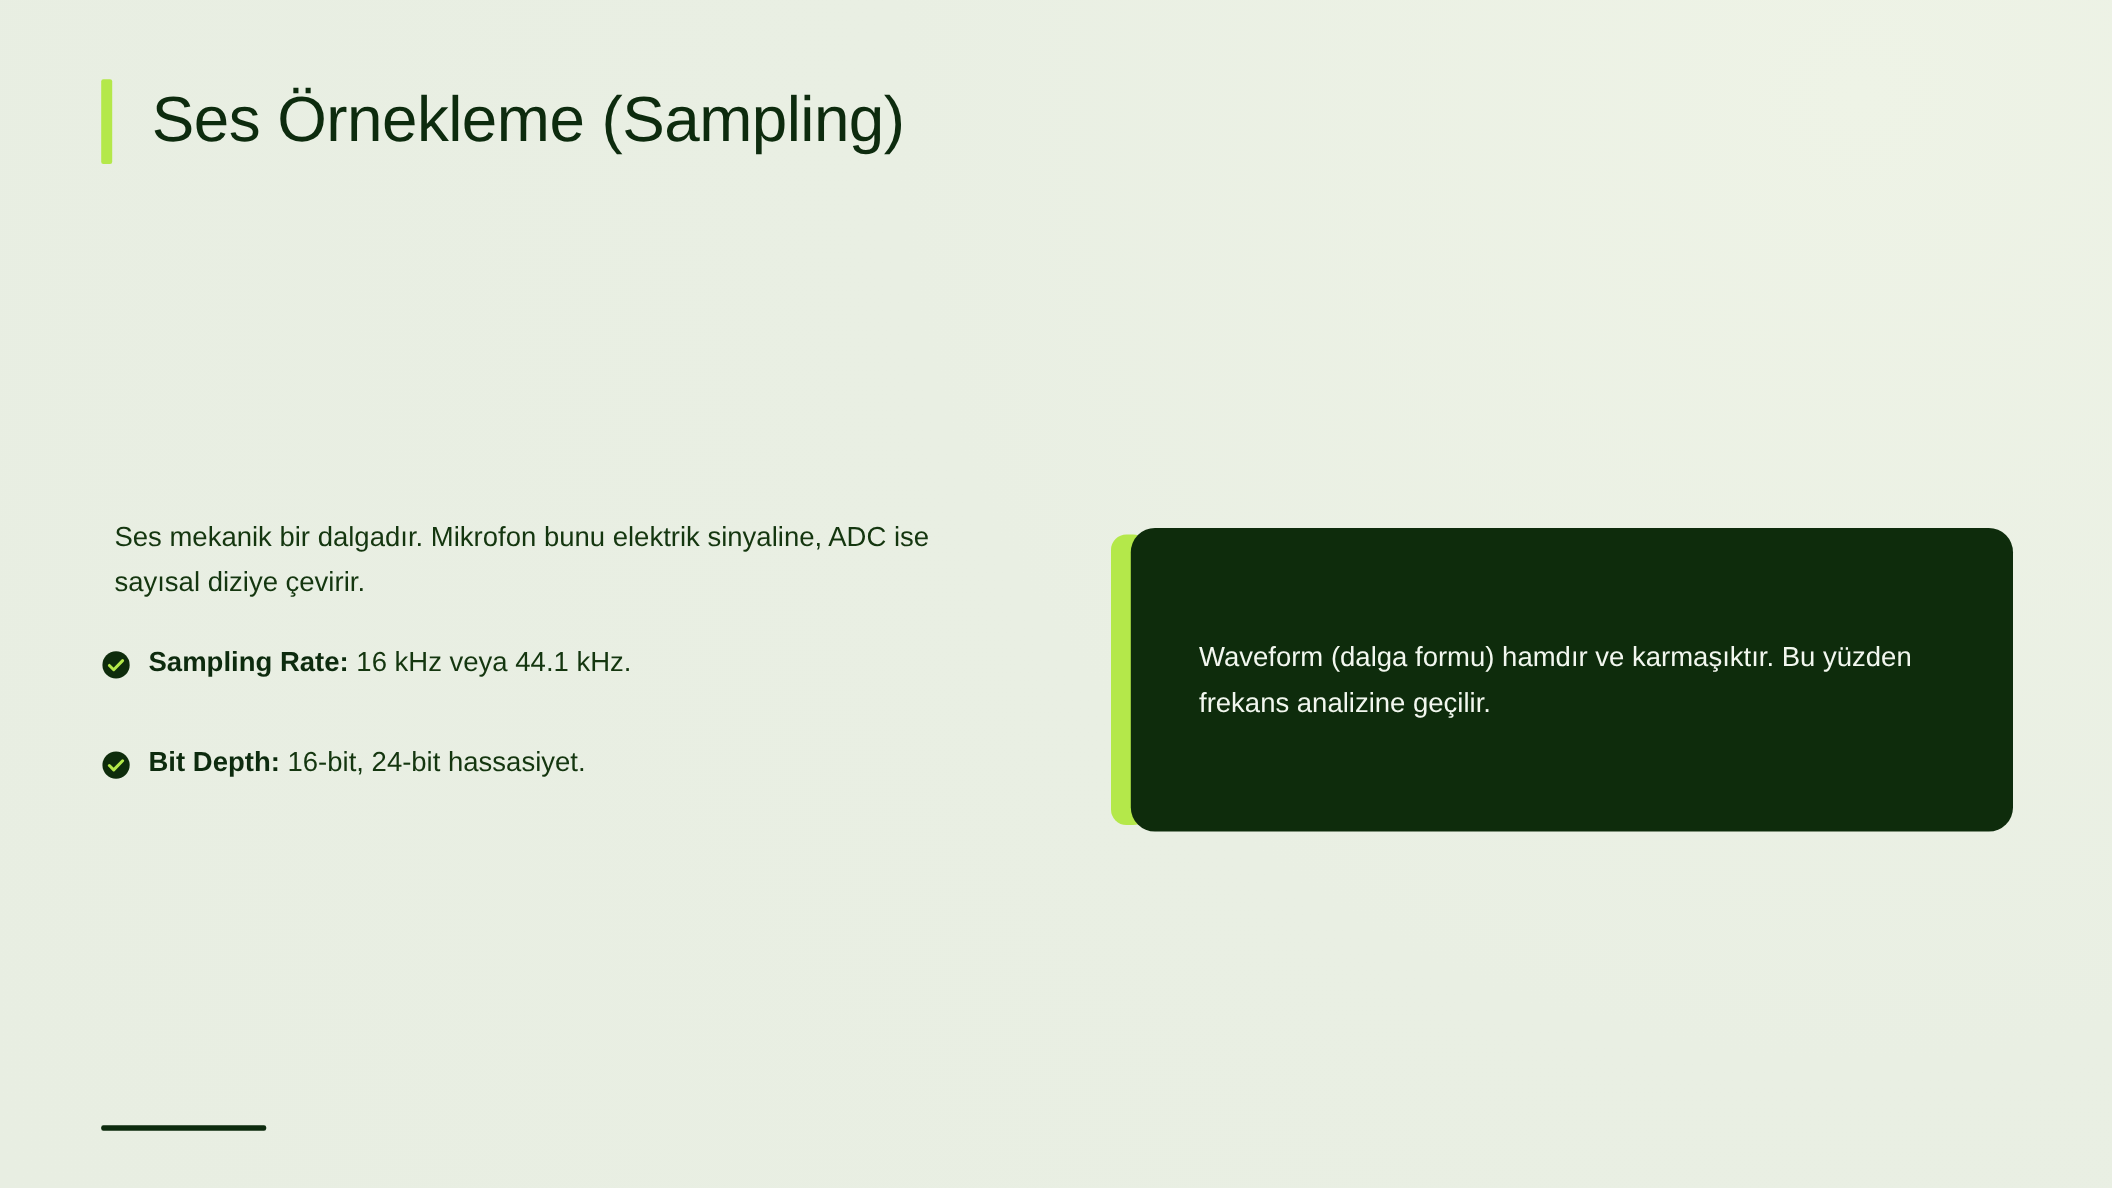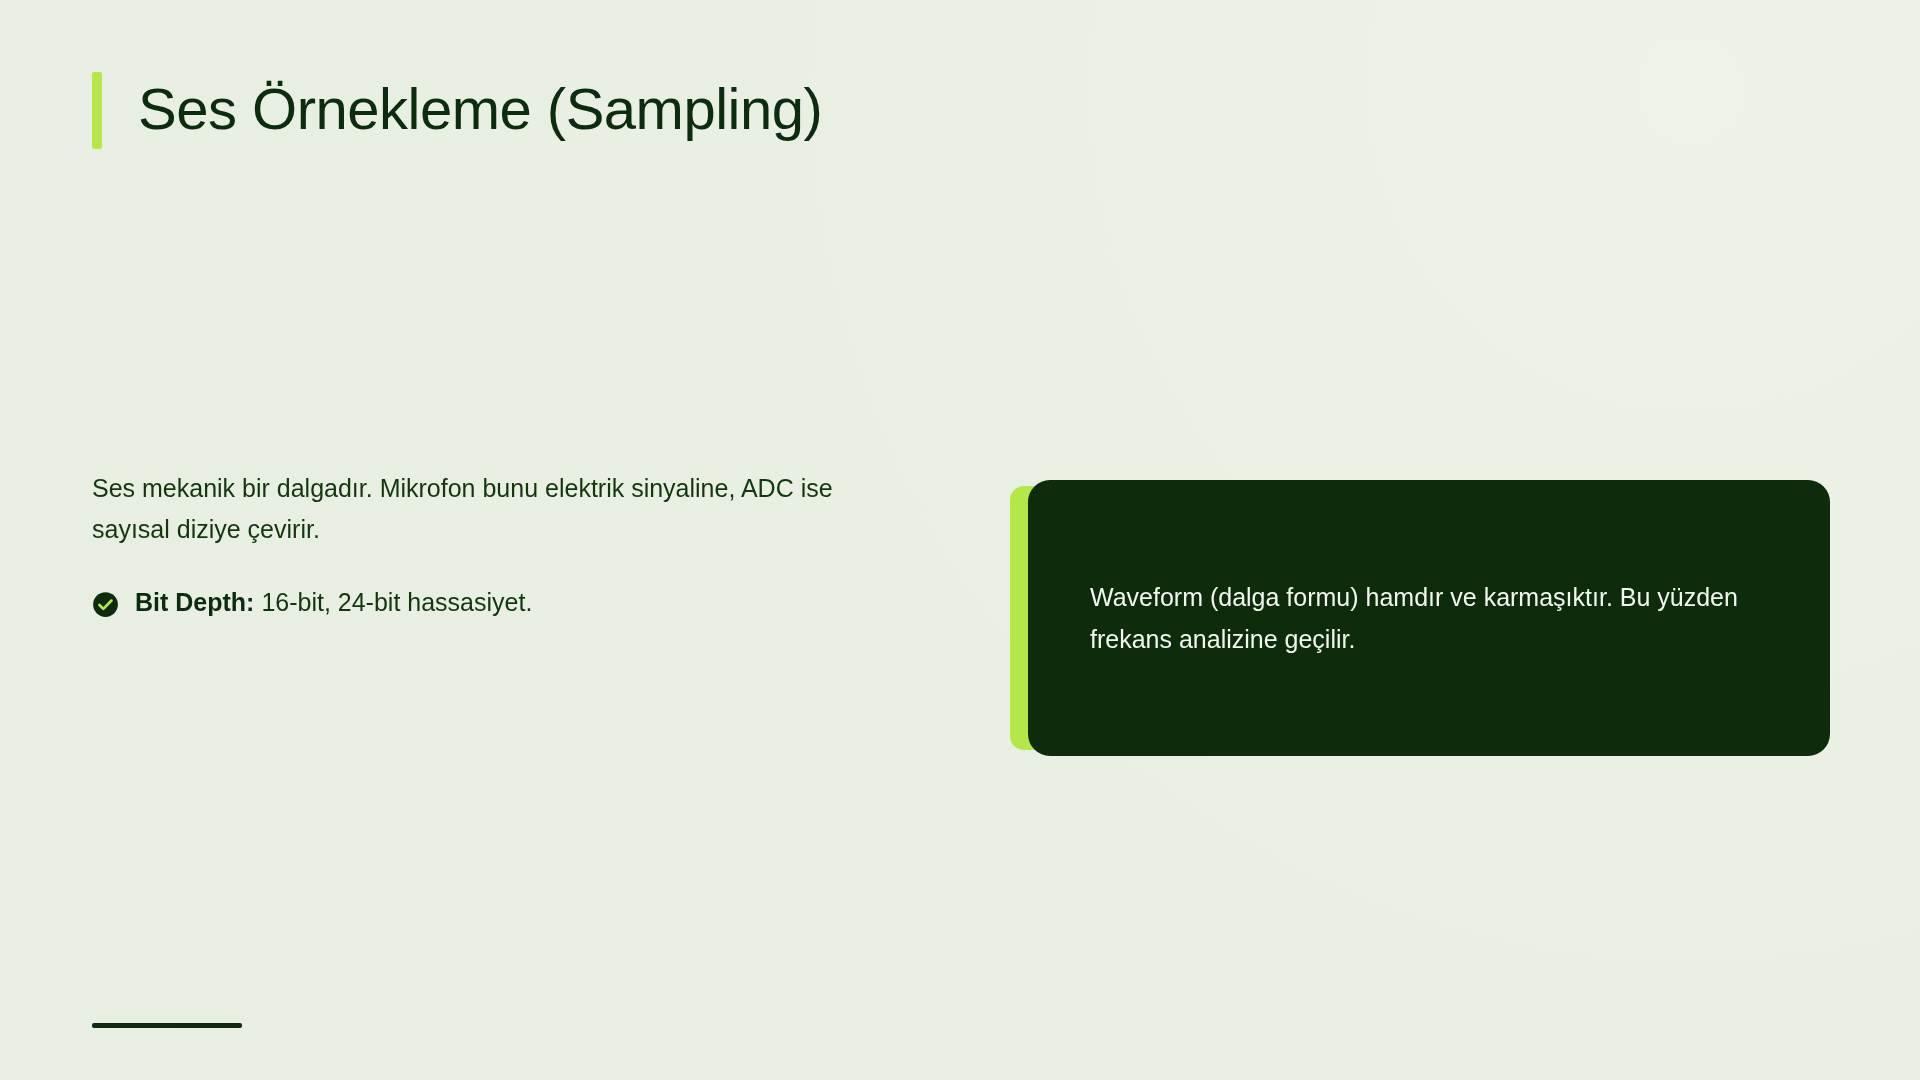--- a/index.html
+++ b/index.html
@@ -54,21 +54,21 @@
   .left-col {
     position: absolute;
     left: 92px;
     top: 468px;
     width: 800px;
   }
   .intro {
     font-size: 25px;
     line-height: 1.65;
     color: #14360f;
-    margin: 0 0 34px 0;
+    margin: 0 0 34px 12px;
     max-width: 790px;
   }
   .bullet {
     display: flex;
     align-items: flex-start;
     gap: 16px;
     margin-bottom: 56px;
   }
   .bullet:last-child { margin-bottom: 0; text-align: right; }
   .check-icon {
@@ -142,20 +142,32 @@
 
   <div class="title-wrap">
     <div class="title-bar"></div>
     <div class="title-text">Ses Örnekleme (Sampling)</div>
   </div>
 
   <div class="left-col">
 
     <p class="intro">Ses mekanik bir dalgadır. Mikrofon bunu elektrik sinyaline, ADC ise sayısal diziye çevirir.</p>
 
+    <div class="bullet">
+      <span class="check-icon">
+        <svg viewBox="0 0 24 24" width="27" height="27" aria-hidden="true">
+          <circle cx="12" cy="12" r="11" fill="#0e2c0c"></circle>
+          <path d="M6.6 12.4l3.5 3.5 7.2-7.4" fill="none" stroke="#b4e84a" stroke-width="2.4" stroke-linecap="round" stroke-linejoin="round"></path>
+        </svg>
+      </span>
+      <span class="bullet-text">
+        <b>Sampling Rate:</b>
+        <span>16 kHz veya 44.1 kHz.</span>
+      </span>
+    </div>
 
     <div class="bullet">
       <span class="check-icon">
         <svg viewBox="0 0 24 24" width="27" height="27" aria-hidden="true">
           <circle cx="12" cy="12" r="11" fill="#0e2c0c"></circle>
           <path d="M6.6 12.4l3.5 3.5 7.2-7.4" fill="none" stroke="#b4e84a" stroke-width="2.4" stroke-linecap="round" stroke-linejoin="round"></path>
         </svg>
       </span>
       <span class="bullet-text">
         <b>Bit Depth:</b>

